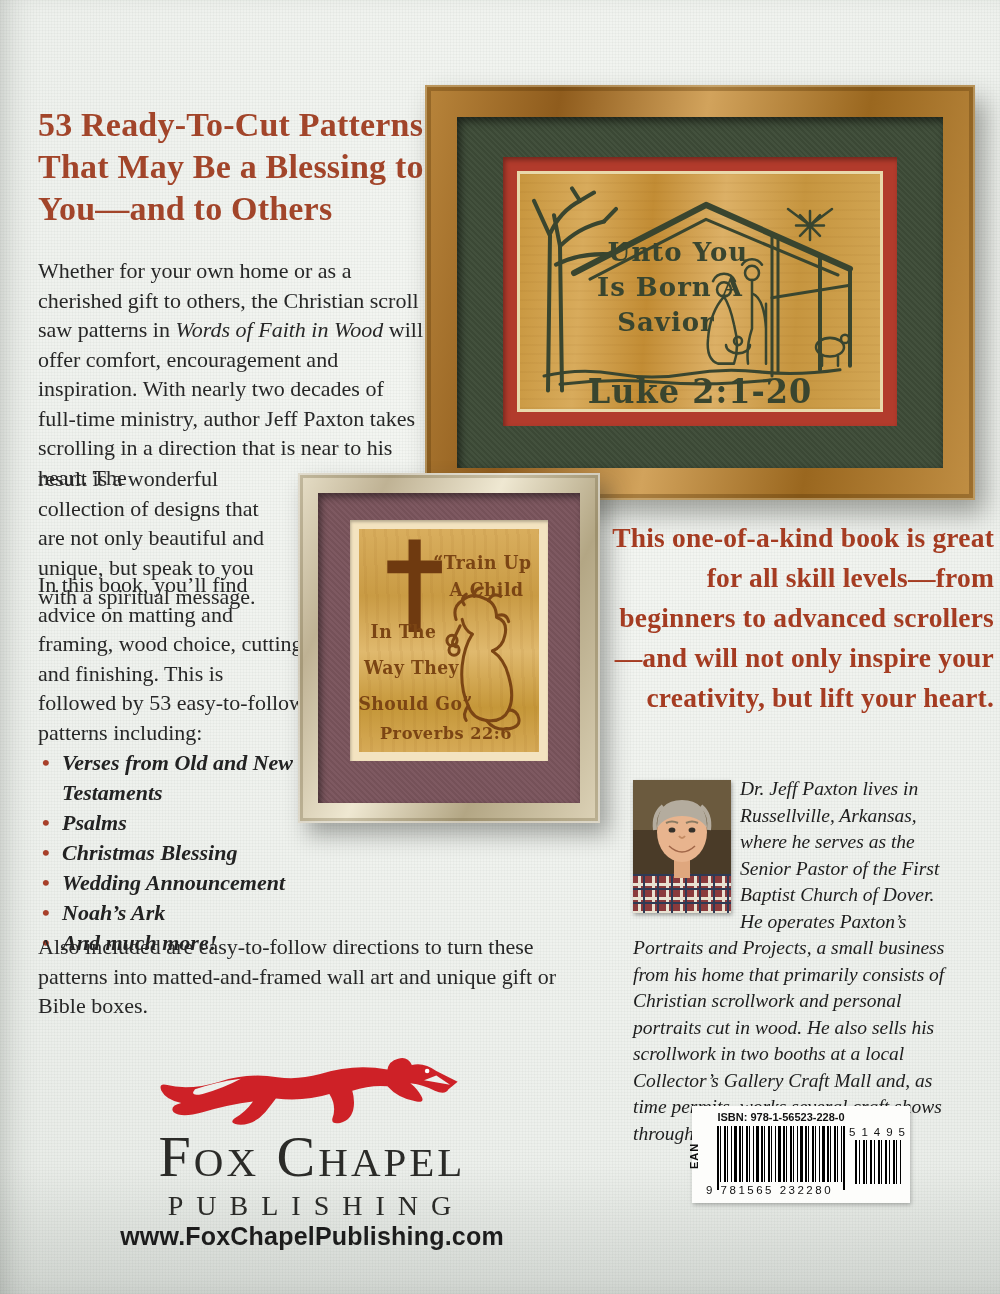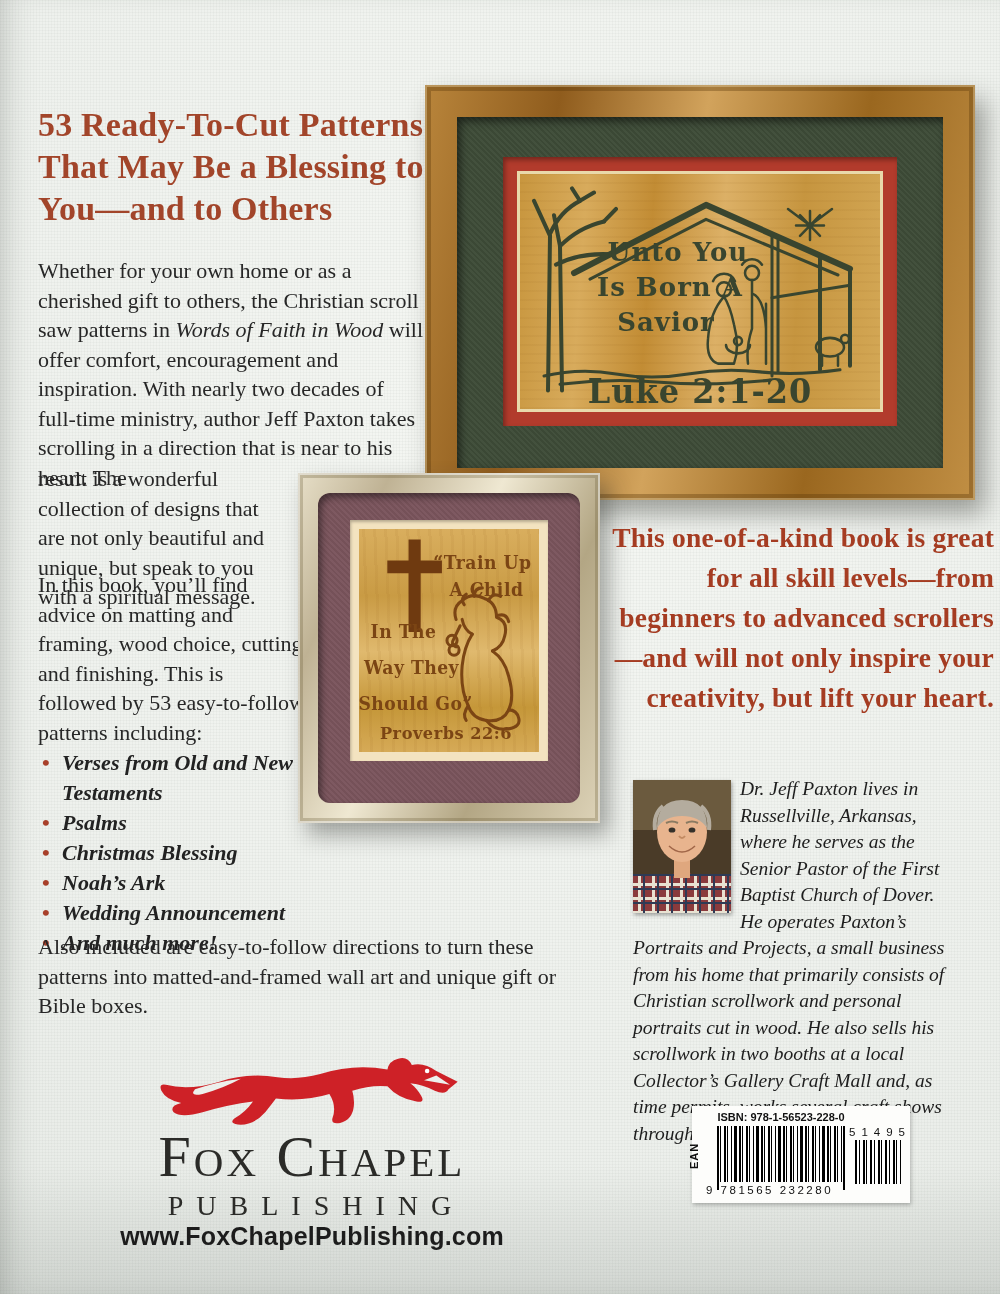--- a/index.html
+++ b/index.html
@@ -91,21 +91,20 @@
     background:linear-gradient(115deg,#e7dfc8 0%,#bfb294 20%,#efe8d2 45%,#b3a684 70%,#ddd3b8 100%);
     box-shadow:9px 12px 20px rgba(55,58,52,.42),
       inset 0 0 0 2px rgba(255,255,255,.5), inset 0 0 0 5px rgba(110,95,60,.30);
   }
   .f2-plum{
     width:100%;height:100%;padding:27px 32px 42px 32px;
     background:
       repeating-linear-gradient(45deg, rgba(255,255,255,.03) 0 2px, rgba(0,0,0,.04) 2px 4px),
       #7a545c;
     box-shadow:inset 3px 4px 7px rgba(0,0,0,.45);
-    border-radius:12px;
   }
   .f2-cream{width:100%;height:100%;padding:9px;background:#f3e3c0;
     box-shadow:inset 1px 2px 3px rgba(0,0,0,.25);}
   .f2-art{
     position:relative;width:100%;height:100%;
     background:
       repeating-linear-gradient(88deg, rgba(140,85,20,.07) 0 3px, rgba(255,255,255,0) 3px 11px),
       linear-gradient(180deg,#d9ae5e 0%,#c99b44 30%,#e0b96e 55%,#c59739 80%,#d6aa57 100%);
   }
   .f2-art svg{position:absolute;inset:0;width:100%;height:100%;}
@@ -201,22 +200,22 @@
 
   <div class="intro-a"><span>Whether for your own home or as a cherished gift to others, the Christian scroll saw patterns in </span><span class="em">Words of Faith in Wood</span><span> will offer comfort, encouragement and inspiration. With nearly two decades of full-time ministry, author Jeff Paxton takes scrolling in a direction that is near to his heart. The</span></div>
   <div class="intro-b">result is a wonderful collection of designs that are not only beautiful and unique, but speak to you with a spiritual message.</div>
 
   <div class="details">In this book, you’ll find advice on matting and framing, wood choice, cutting and finishing. This is followed by 53 easy-to-follow patterns including:</div>
   <div class="pattern-list">
 
   <div class="li"><span>Verses from Old and New Testaments</span></div>
       <div class="li"><span>Psalms</span></div>
       <div class="li"><span>Christmas Blessing</span></div>
+      <div class="li"><span>Wedding Announcement</span></div>
       <div class="li"><span>Noah’s Ark</span></div>
-      <div class="li"><span>Wedding Announcement</span></div>
       <div class="li"><span>And much more!</span></div>
     </div>
 
   <div class="also">Also included are easy-to-follow directions to turn these patterns into matted-and-framed wall art and unique gift or Bible boxes.</div>
 
   <div class="frame1">
     <div class="f1-green">
       <div class="f1-red">
         <div class="f1-fillet">
           <div class="f1-art">

